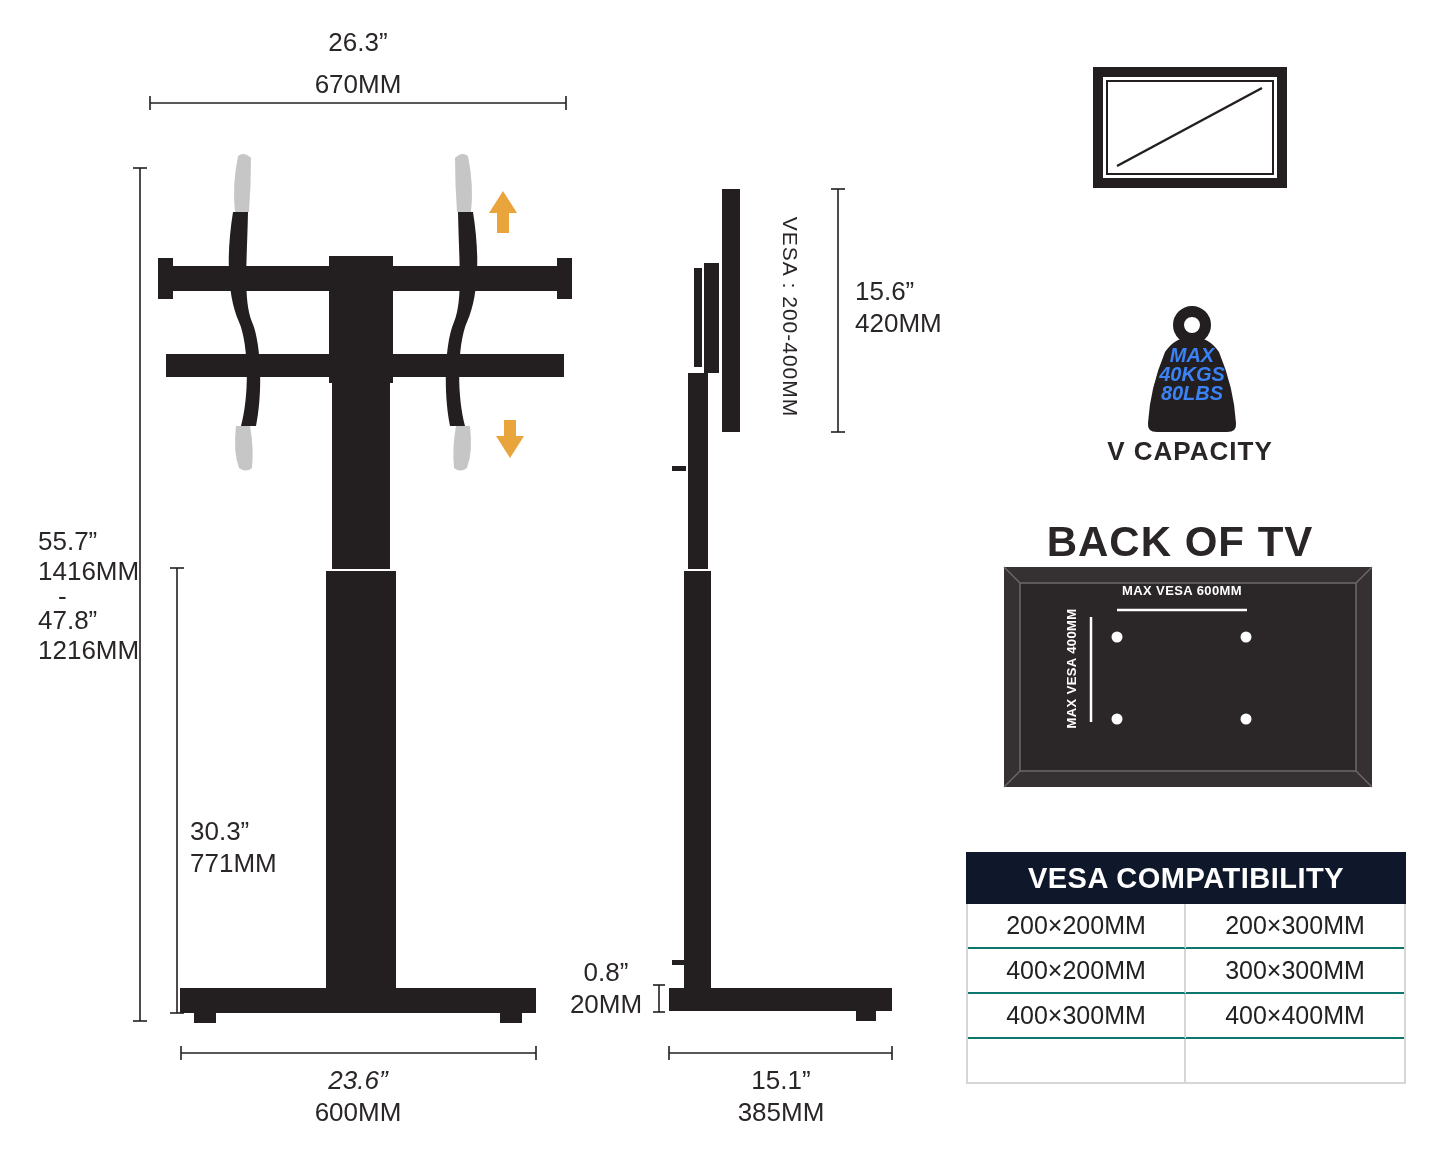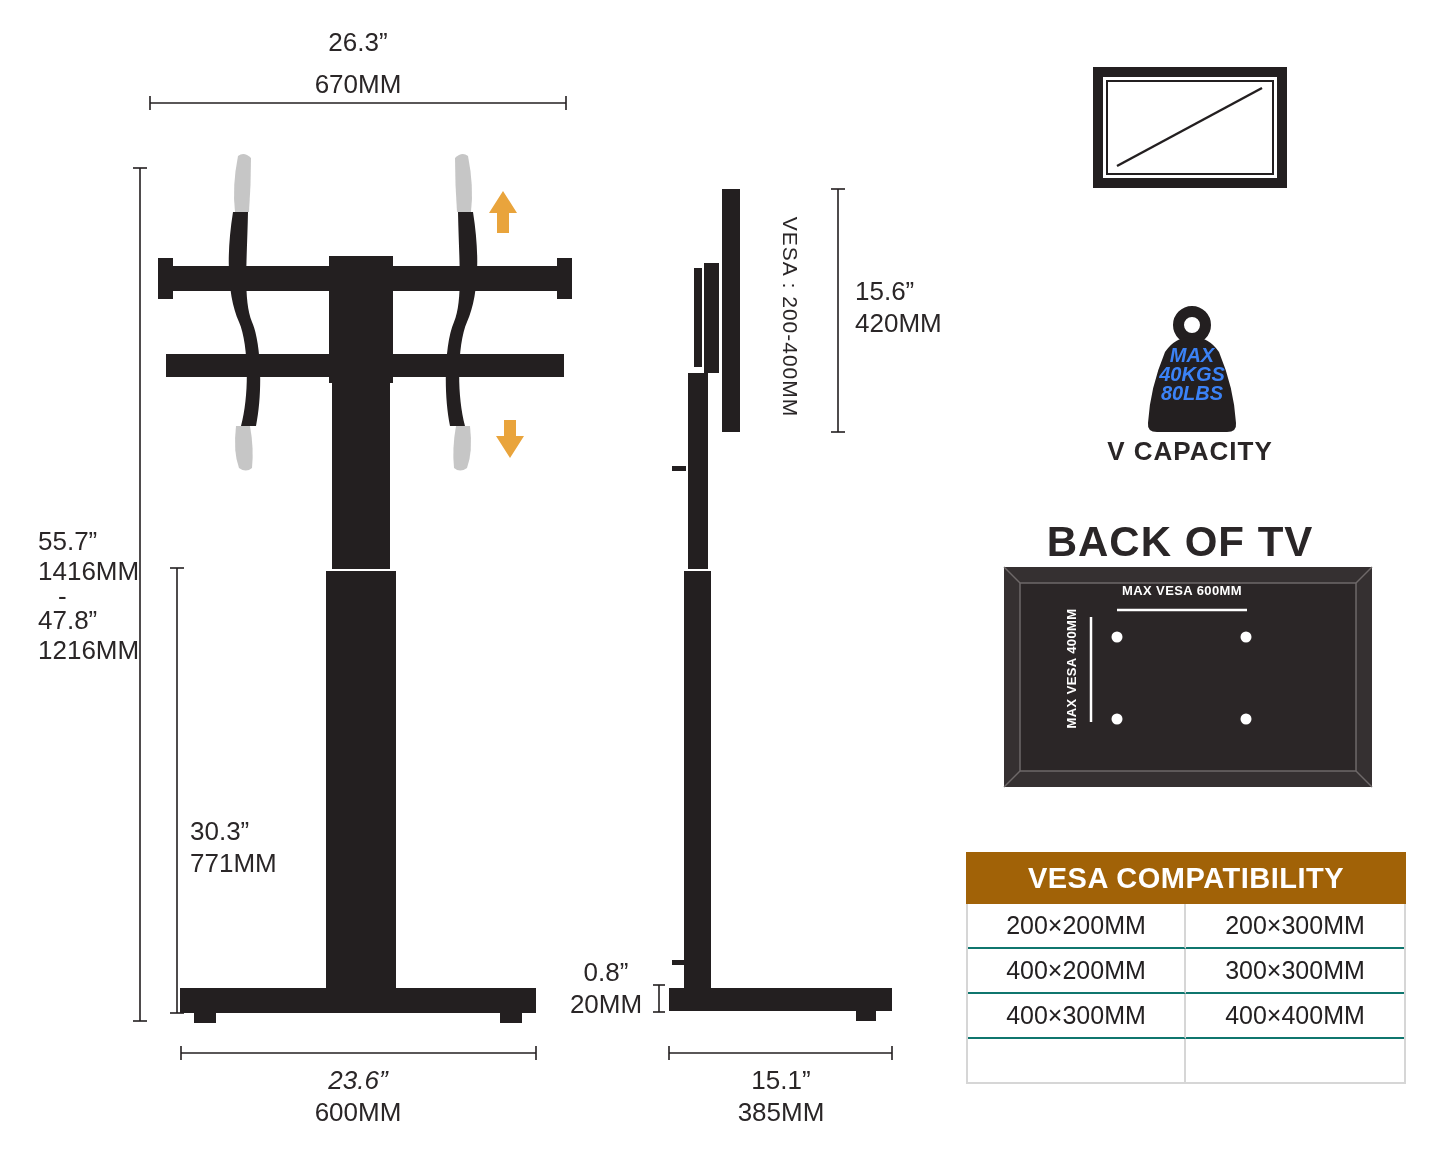--- a/index.html
+++ b/index.html
@@ -14,21 +14,21 @@
   .rotm90 { transform:rotate(-90deg); transform-origin:center center; }
   .big    { font-size:38px; font-weight:bold; letter-spacing:1px; }
   .h2     { font-size:42px; font-weight:bold; letter-spacing:1px;text-align:center; }
   .h3     { font-size:26px; font-weight:bold; letter-spacing:1px; }
   .wsm    { color:#3b82f6; font-size:20px; font-weight:600; line-height:19px;font-style:italic; }
   .wlabel { color:#ffffff; font-size:13px; font-weight:600; letter-spacing:0.4px; }
   .vesa-rot { font-size:21px; letter-spacing:1px; }
 
   .vesa-table { position:absolute; left:966px; top:852px; width:440px; }
   .vt-header {
-    height:52px; line-height:52px; background:#a16207; color:#ffffff;
+    height:52px; line-height:52px; background:#0f172a; color:#ffffff;
     font-size:29px; font-weight:bold; text-align:center; letter-spacing:0.5px;
   }
   .vt-grid { display:grid; grid-template-columns:1fr 1fr; border:2px solid #d6d6d6; border-top:none; background:#fff; }
   .vt-cell {
     height:43px; line-height:43px; text-align:center;
     font-size:25px; color:#232021; border-bottom:2px solid #0f766e;
   }
   .vt-cell:nth-child(odd) { border-right:2px solid #d6d6d6; }
   .vt-cell:nth-child(7), .vt-cell:nth-child(8) { border-bottom:none; }
 </style>

